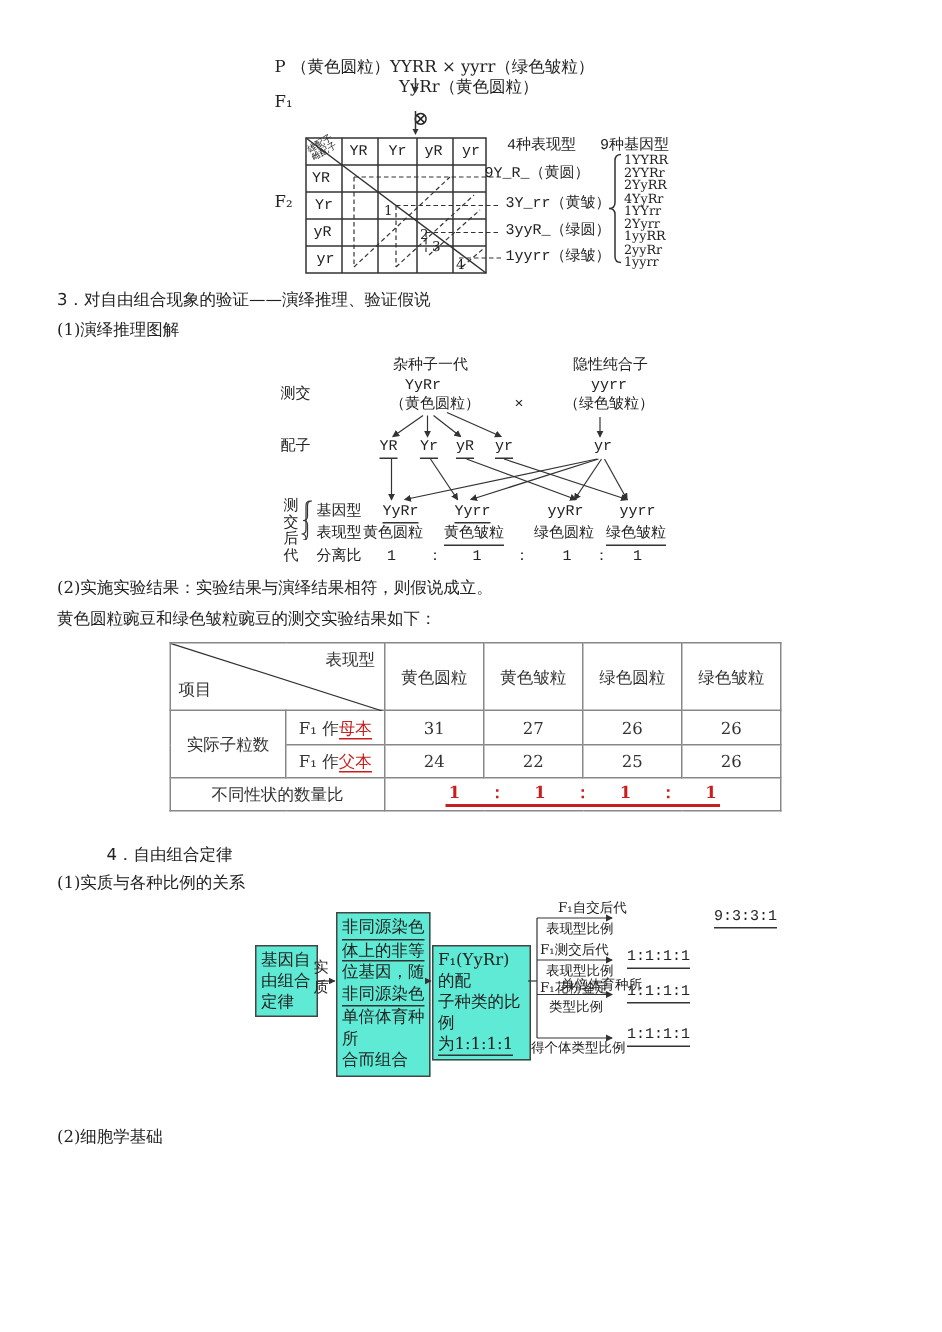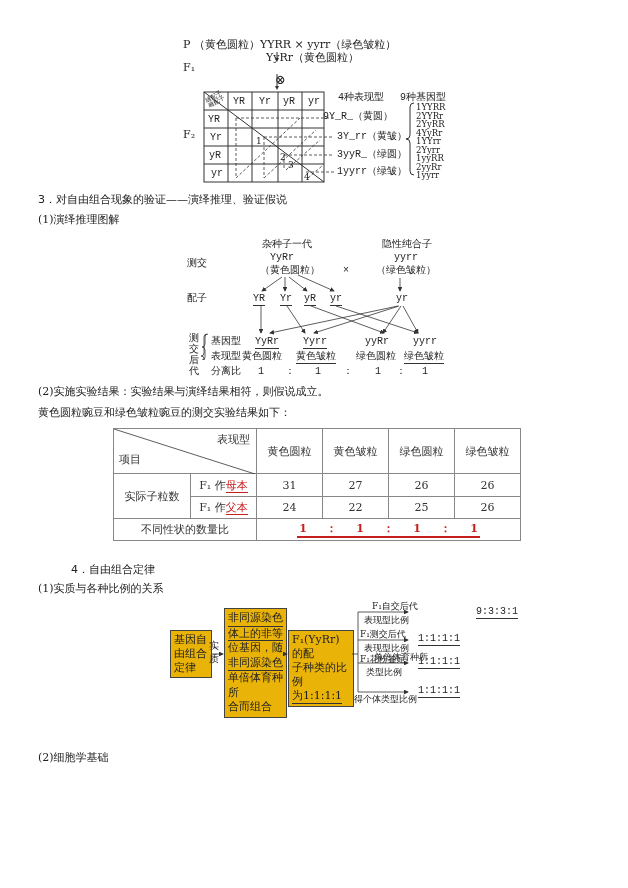--- a/index.html
+++ b/index.html
@@ -8,21 +8,21 @@
   .abs { position: absolute; white-space: nowrap; }
   .txt { font-size: 11px; line-height: 14px; }
   .sm { font-size: 10px; line-height: 12px; font-family: Liberation Mono, monospace; }
   .xs { font-size: 9px; line-height: 10px; }
   .heading { font-family: "DejaVu Sans", "Liberation Sans", sans-serif; font-size: 11px; }
   .ul { border-bottom: 1px solid #333; }
   .redul { color: #c81e1e; border-bottom: 1.5px solid #c81e1e; }
   svg { position: absolute; left: 0; top: 0; }
   table.res { position: absolute; left: 113px; top: 428px; border-collapse: collapse; font-size: 11px; }
   table.res td { border: 1px solid #888; text-align: center; padding: 0; color: #333; }
-  .box { position: absolute; border: 1px solid #444; font-size: 11px; line-height: 14px; padding: 2px 3px; background:#eab308; }
+  .box { position: absolute; border: 1px solid #444; font-size: 11px; line-height: 14px; padding: 2px 3px; background:#5eead4; }
 </style>
 </head>
 <body>
 
 <div>
   <span class="abs txt" style="left:183px;top:38px;">P</span>
   <span class="abs txt" style="left:194px;top:38px;">（黄色圆粒）YYRR × yyrr（绿色皱粒）</span>
   <span class="abs txt" style="left:183px;top:61px;">F₁</span>
   <span class="abs txt" style="left:266px;top:51px;">YyRr（黄色圆粒）</span>
   <span class="abs" style="left:275px;top:72px;font-size:13px;">⊗</span>

